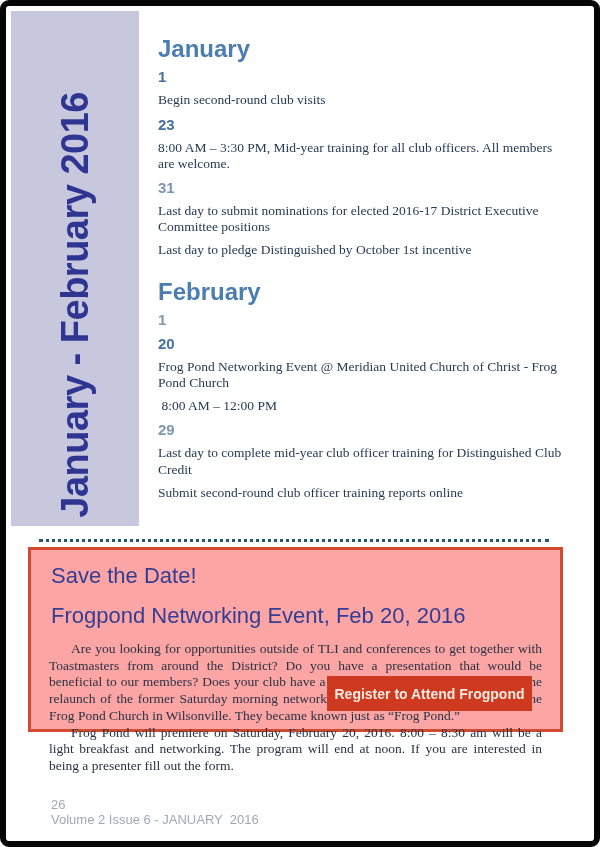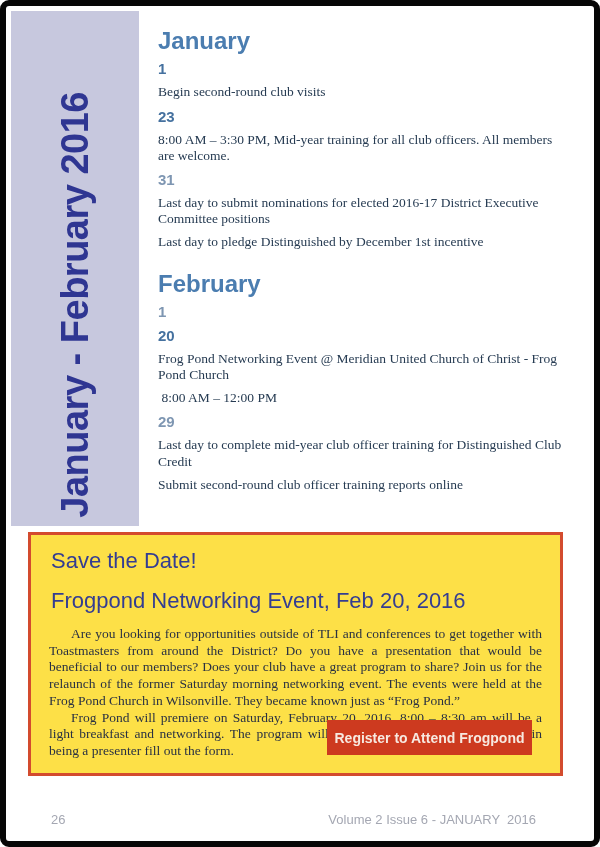--- a/index.html
+++ b/index.html
@@ -30,21 +30,21 @@
     white-space: nowrap;
     font-weight: 700;
     font-size: 38px;
     letter-spacing: -0.5px;
     color: #2f3692;
   }
 
   
   .content {
     position: absolute;
-    left: 152px; top: 22px;
+    left: 152px; top: 30px;
     width: 410px;
   }
   .month {
     font-size: 24px;
     font-weight: 600;
     line-height: 1.1;
     color: #4b7db0;
     margin-bottom: 6px;
   }
   .month-section.feb { margin-top: 20px; }
@@ -69,23 +69,23 @@
   .divider {
     position: absolute;
     left: 33px; top: 533px;
     width: 510px; height: 0;
     border-top: 3px dotted #27586f;
   }
 
   
   .callout {
     position: absolute;
-    left: 22px; top: 526px;
-    width: 535px; height: 244px;
-    background: #fde047;
+    left: 22px; top: 541px;
+    width: 535px; height: 185px;
+    background: #fca5a5;
     border: 3px solid #d34b2e;
   }
   .callout-title {
     margin: 12px 20px 0;
     font-size: 22px;
     font-weight: 400;
     line-height: 28px;
     color: #343d92;
   }
   .callout-para {
@@ -113,20 +113,21 @@
 
   
   .footer {
     position: absolute;
     left: 45px; right: 58px; bottom: 14px;
     display: flex;
     justify-content: space-between;
     align-items: baseline;
     font-size: 13px;
     color: #a4a7b2;
+    flex-direction: column;
   }
   .footer .issue { white-space: pre; }
 </style>
 </head>
 <body>
 
 <div class="page">
 
   <aside class="sidebar">
     <div class="sidebar-title">January - February 2016</div>
@@ -143,21 +144,21 @@
       </div>
 
       <div class="entry">
         <div class="event-date">23</div>
         <p class="event-line">8:00 AM – 3:30 PM, Mid-year training for all club officers. All members are welcome.</p>
       </div>
 
       <div class="entry">
         <div class="event-date muted">31</div>
         <p class="event-line">Last day to submit nominations for elected 2016-17 District Executive Committee positions</p>
-        <p class="event-line">Last day to pledge Distinguished by December 1st incentive</p>
+        <p class="event-line">Last day to pledge Distinguished by October 1st incentive</p>
       </div>
     </section>
 
     <section class="month-section feb">
       <h2 class="month">February</h2>
 
       <div class="entry">
         <div class="event-date muted">1</div>
       </div>
 

